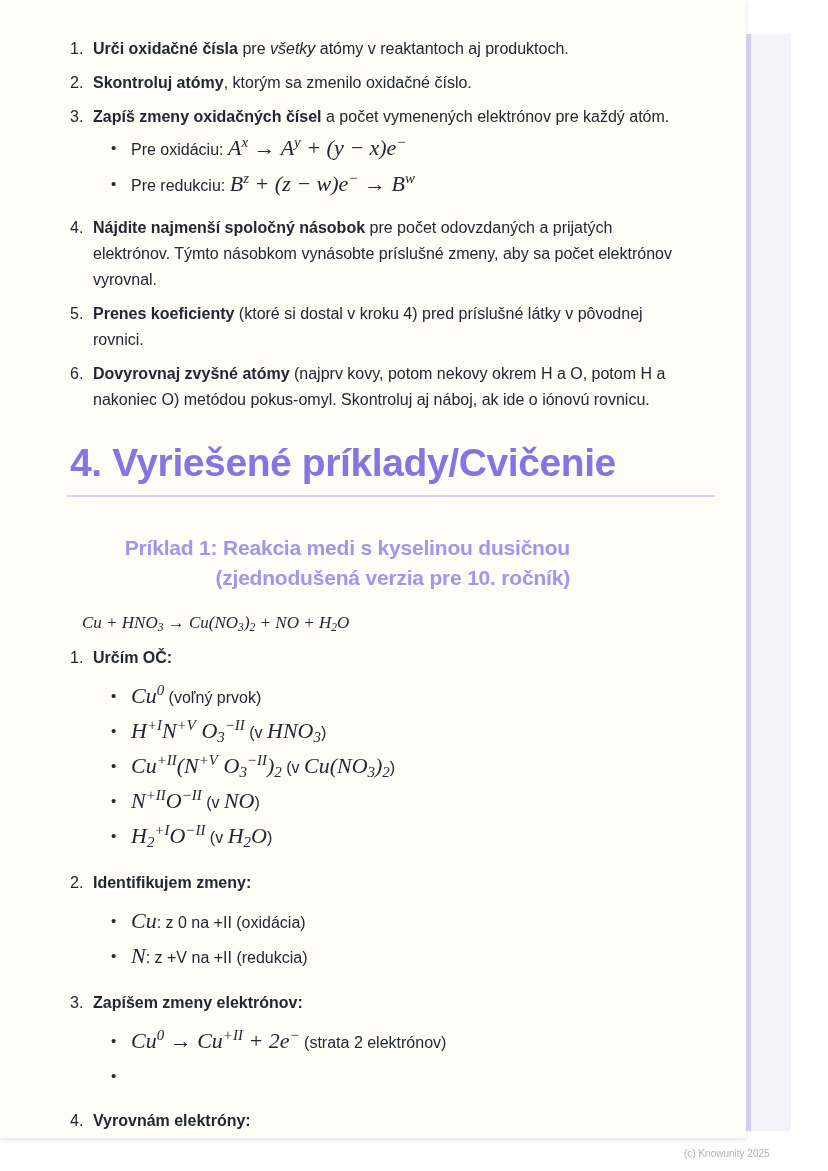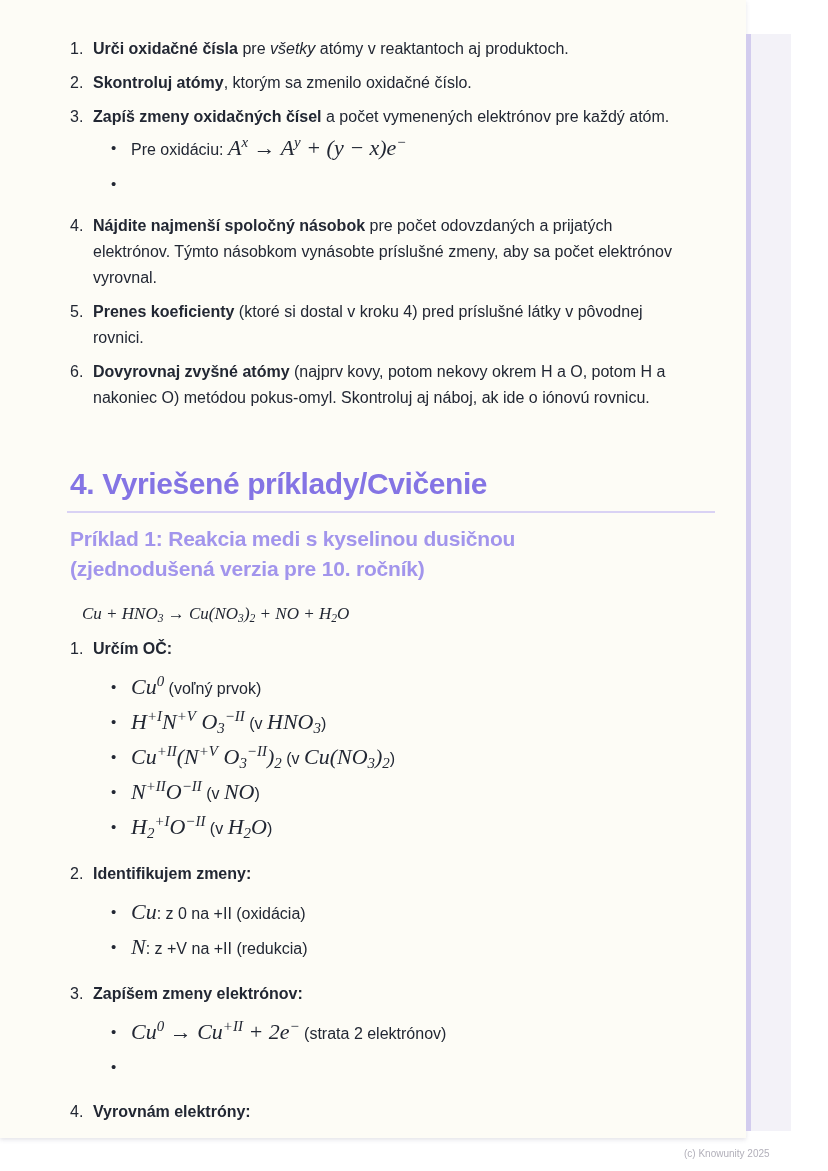--- a/index.html
+++ b/index.html
@@ -44,27 +44,27 @@
   .seg-math sup,.seg-math sub{
     font-size:68%;line-height:0;position:relative;vertical-align:baseline;
   }
   .seg-math sup{top:-0.52em;}
   .seg-math sub{top:0.28em;}
   .sub-bullets{list-style:none;margin-top:5px;margin-left:18px;}
   .bullet-item{display:flex;margin:0 0 8px;line-height:26px;font-size:16px;}
   .dot{flex:0 0 8px;margin-right:12px;font-size:15px;}
   
   h2.section-heading{
-    margin:56px 0 10px;font-size:30px;letter-spacing:-0.4px;
+    margin:28px 0 10px;font-size:39px;letter-spacing:-0.4px;
     color:var(--heading);font-weight:700;
   }
   .divider{height:2px;background:var(--divider);border:0;width:648px;margin-left:-3px;}
   h3.example-heading{
-    margin:11px 0 0;font-size:21px;line-height:30px;max-width:500px;
-    color:var(--subheading);font-weight:700;letter-spacing:-0.2px;
+    margin:36px 0 0;font-size:21px;line-height:30px;max-width:500px;
+    color:var(--subheading);font-weight:700;letter-spacing:-0.2px;text-align:right;
   }
   .equation{margin:20px 12px 0;font-size:17px;}
   
   #example-list{margin-top:6px;}
   .example-step{display:flex;margin-top:12px;font-size:16px;line-height:26px;}
   .step-title{font-weight:700;text-align:right;}
   .step-bullets{list-style:none;margin:12px 0 2px 18px;}
   .step-bullets .bullet-item{margin:0 0 7px;}
   
   .page-edge{
@@ -95,20 +95,21 @@
       </li>
       <li class="intro-item">
         <span class="num">3.</span>
         <div class="li-content"><span class="seg seg-bold">Zapíš zmeny oxidačných čísel</span><span class="seg seg-text"> a počet vymenených elektrónov pre každý atóm.</span><ul class="sub-bullets step-bullets-inner">
             <li class="bullet-item">
               <span class="dot">•</span>
               <div class="li-content"><span class="seg seg-text">Pre oxidáciu: </span><span class="seg seg-math">A<sup>x</sup> → A<sup>y</sup> + (y − x)e<sup>−</sup></span></div>
             </li>
             <li class="bullet-item">
               <span class="dot">•</span>
+              <div class="li-content"><span class="seg seg-text">Pre redukciu: </span><span class="seg seg-math">B<sup>z</sup> + (z − w)e<sup>−</sup> → B<sup>w</sup></span></div>
             </li>
           </ul></div>
       </li>
       <li class="intro-item">
         <span class="num">4.</span>
         <div class="li-content"><span class="seg seg-bold">Nájdite najmenší spoločný násobok</span><span class="seg seg-text"> pre počet odovzdaných a prijatých elektrónov. Týmto násobkom vynásobte príslušné zmeny, aby sa počet elektrónov vyrovnal.</span></div>
       </li>
       <li class="intro-item">
         <span class="num">5.</span>
         <div class="li-content"><span class="seg seg-bold">Prenes koeficienty</span><span class="seg seg-text"> (ktoré si dostal v kroku 4) pred príslušné látky v pôvodnej rovnici.</span></div>

